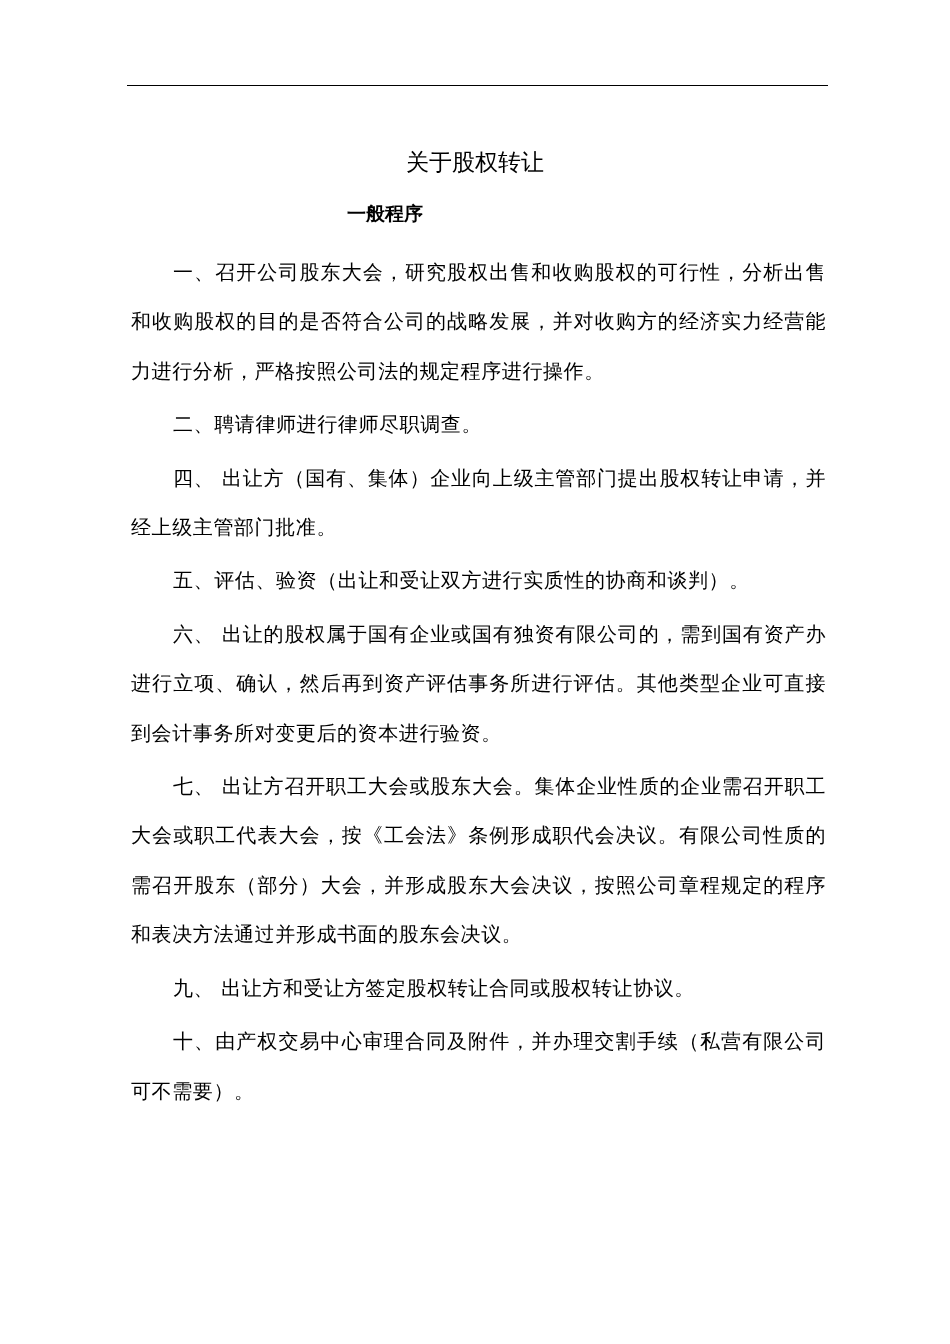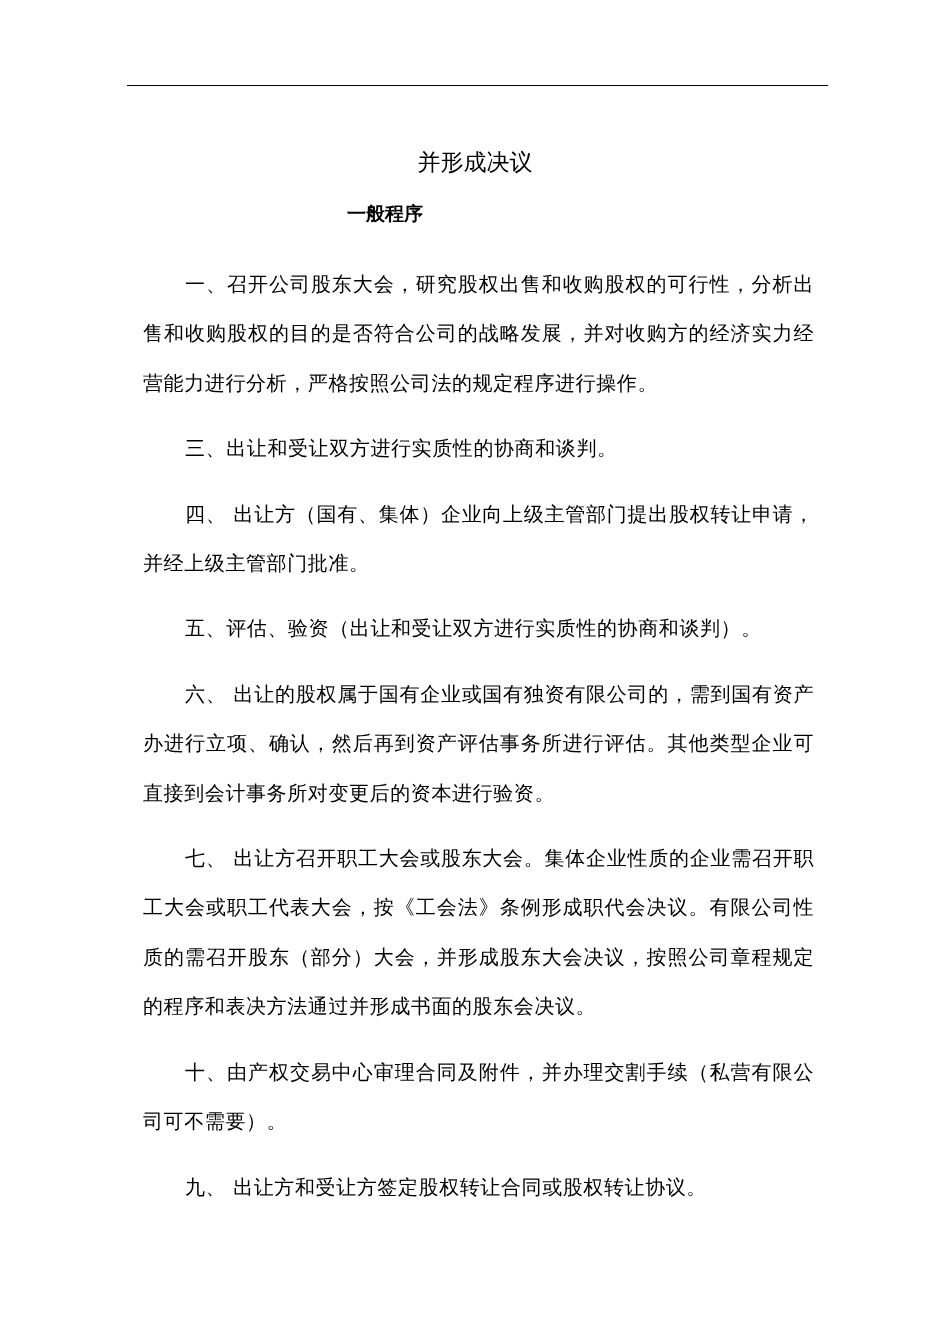--- a/index.html
+++ b/index.html
@@ -45,39 +45,39 @@
       font-weight: bold;
       line-height: 30px;
     }
     .body-text {
       position: absolute;
       left: 127px;
       top: 244px;
       width: 703px;
     }
     .para {
-      margin: 16px;
+      margin: 4px;
       font-size: 20px;
       line-height: 49.4px;
       text-indent: 42px;
       text-align: justify;
       letter-spacing: 0.6px;
       word-break: break-all;
     }
   </style>
 </head>
 <body>
 
 <div class="header-rule"></div>
 
-<div class="title">并形成决议</div>
+<div class="title">关于股权转让</div>
 <div class="subtitle">一般程序</div>
 
 <div class="body-text">
   <p class="para">一、召开公司股东大会，研究股权出售和收购股权的可行性，分析出售和收购股权的目的是否符合公司的战略发展，并对收购方的经济实力经营能力进行分析，严格按照公司法的规定程序进行操作。</p>
-  <p class="para">三、出让和受让双方进行实质性的协商和谈判。</p>
+  <p class="para">二、聘请律师进行律师尽职调查。</p>
   <p class="para">四、 出让方（国有、集体）企业向上级主管部门提出股权转让申请，并经上级主管部门批准。</p>
   <p class="para">五、评估、验资（出让和受让双方进行实质性的协商和谈判）。</p>
   <p class="para">六、 出让的股权属于国有企业或国有独资有限公司的，需到国有资产办进行立项、确认，然后再到资产评估事务所进行评估。其他类型企业可直接到会计事务所对变更后的资本进行验资。</p>
   <p class="para">七、 出让方召开职工大会或股东大会。集体企业性质的企业需召开职工大会或职工代表大会，按《工会法》条例形成职代会决议。有限公司性质的需召开股东（部分）大会，并形成股东大会决议，按照公司章程规定的程序和表决方法通过并形成书面的股东会决议。</p>
+  <p class="para">九、 出让方和受让方签定股权转让合同或股权转让协议。</p>
   <p class="para">十、由产权交易中心审理合同及附件，并办理交割手续（私营有限公司可不需要）。</p>
-  <p class="para">九、 出让方和受让方签定股权转让合同或股权转让协议。</p>
 </div>
 
 </body></html>

